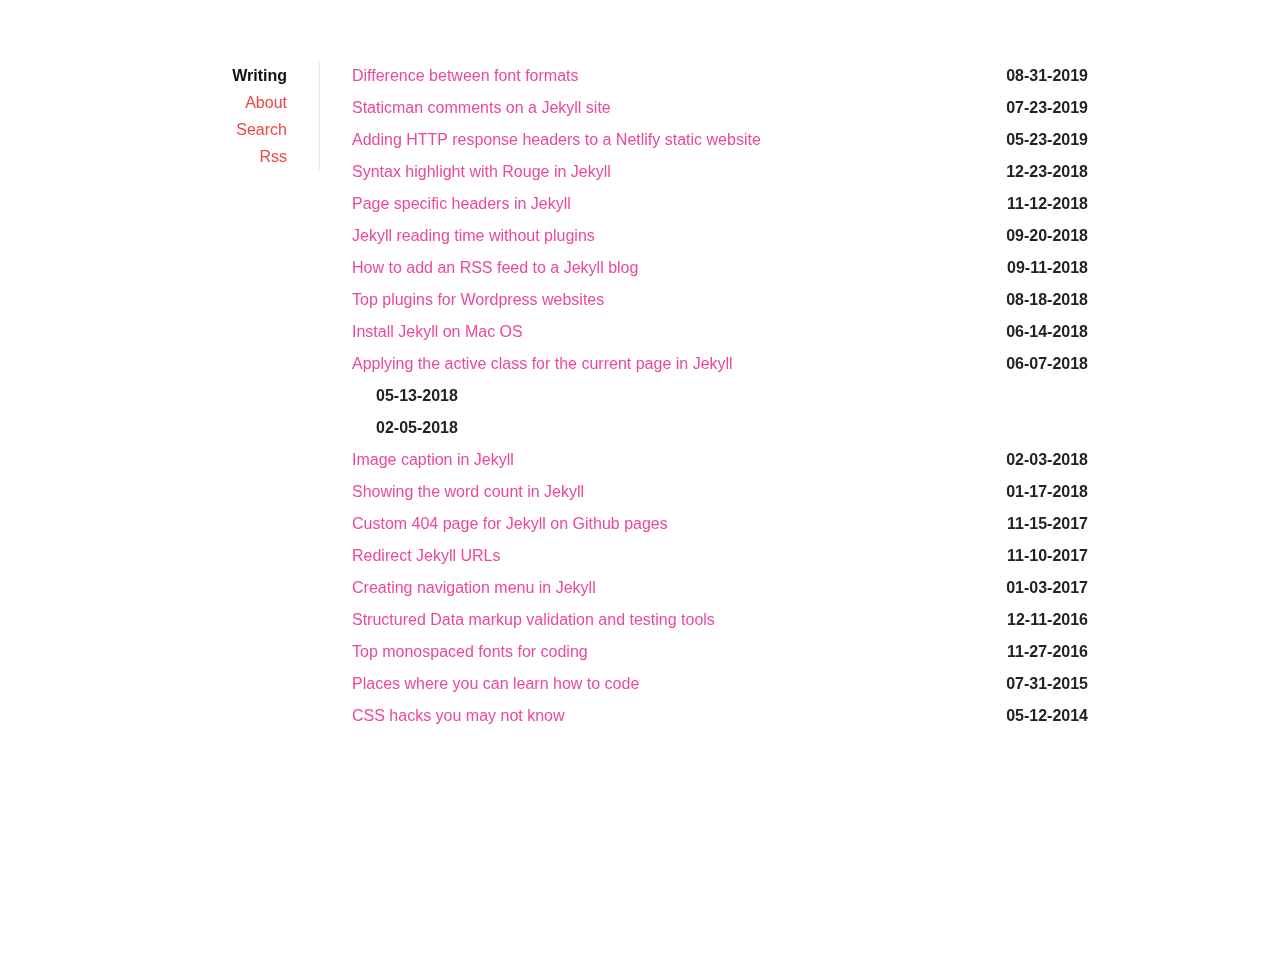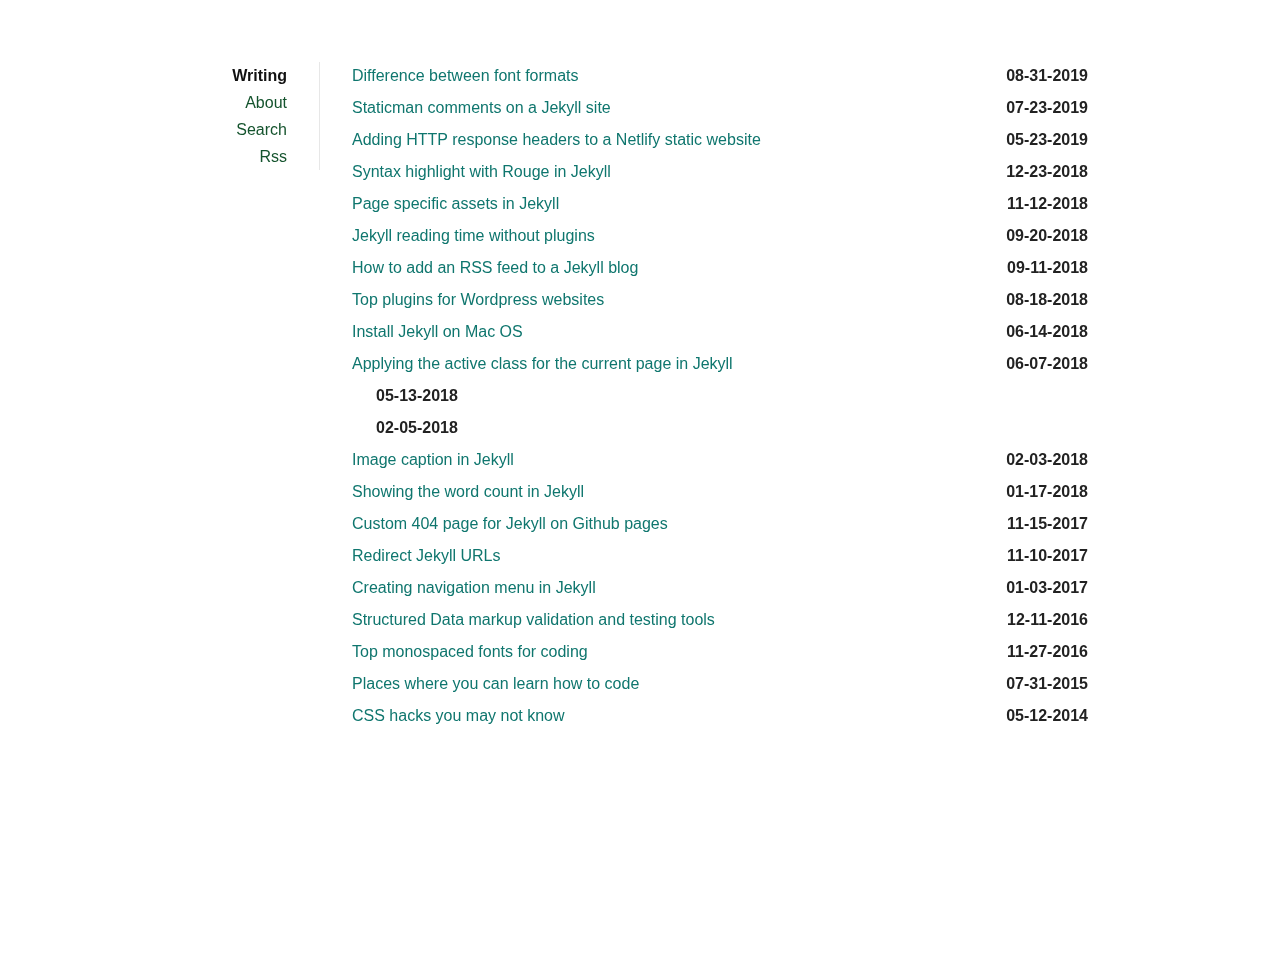--- a/index.html
+++ b/index.html
@@ -28,41 +28,41 @@
     flex: 0 0 288px;
     width: 288px;
     padding-right: 32px;
     border-right: 1px solid #e7e7e7;
     text-align: right;
     margin-top: 2px;
   }
   .nav-link {
     display: block;
     line-height: 27px;
-    color: #14532d;
+    color: #ef4444;
     text-decoration: none;
     cursor: pointer;
   }
   .nav-link.active {
     font-weight: 700;
     color: #111111;
   }
   .post-list {
     flex: 1 1 auto;
     padding-left: 32px;
     min-width: 0;
   }
   .post-row {
     display: flex;
     justify-content: space-between;
     align-items: baseline;
     line-height: 32px;
   }
   .post-title {
-    color: #0f766e;
+    color: #ec4899;
     text-decoration: none;
     cursor: pointer;
     white-space: nowrap;
     overflow: hidden;
   }
   .post-date {
     color: #222222;
     white-space: nowrap;
     margin-left: 24px;
     font-weight: bold;
@@ -101,21 +101,21 @@
           <a class="post-title" href="#">Adding HTTP response headers to a Netlify static website</a>
           <span class="post-date">05-23-2019</span>
         </div>
 
         <div class="post-row">
           <a class="post-title" href="#">Syntax highlight with Rouge in Jekyll</a>
           <span class="post-date">12-23-2018</span>
         </div>
 
         <div class="post-row">
-          <a class="post-title" href="#">Page specific assets in Jekyll</a>
+          <a class="post-title" href="#">Page specific headers in Jekyll</a>
           <span class="post-date">11-12-2018</span>
         </div>
 
         <div class="post-row">
           <a class="post-title" href="#">Jekyll reading time without plugins</a>
           <span class="post-date">09-20-2018</span>
         </div>
 
         <div class="post-row">
           <a class="post-title" href="#">How to add an RSS feed to a Jekyll blog</a>

